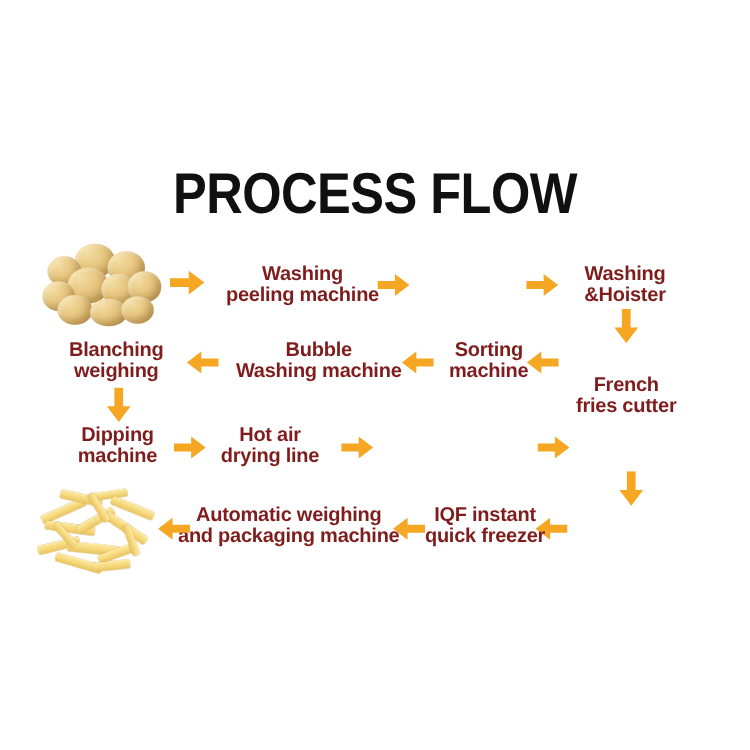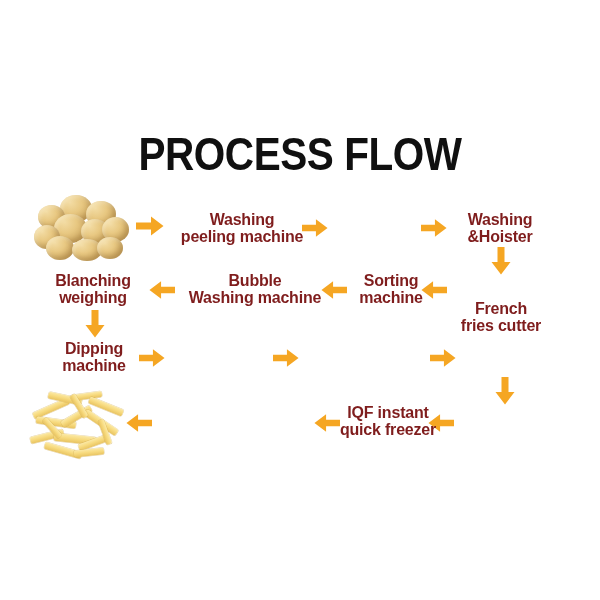--- a/index.html
+++ b/index.html
@@ -149,20 +149,22 @@
 
   <div class="node" style="left:94px;top:357px;width:108px;">Dipping
 machine</div>
 
   <div class="arrow" style="left:152px;top:358px;">
     <svg width="26" height="19" viewBox="0 0 28 20">
       <path d="M0 6.5 H15 V0.5 L27.5 10 L15 19.5 V13.5 H0 Z" fill="#F5A623"></path>
     </svg>
   </div>
 
+  <div class="node" style="left:216px;top:357px;width:112px;">Hot air
+drying line</div>
 
   <div class="arrow" style="left:286px;top:358px;">
     <svg width="26" height="19" viewBox="0 0 28 20">
       <path d="M0 6.5 H15 V0.5 L27.5 10 L15 19.5 V13.5 H0 Z" fill="#F5A623"></path>
     </svg>
   </div>
 
 
   <div class="arrow" style="left:443px;top:358px;">
     <svg width="26" height="19" viewBox="0 0 28 20">
@@ -186,20 +188,22 @@
 
   <div class="node" style="left:388px;top:421px;width:118px;text-align:center;">IQF instant
 quick freezer</div>
 
   <div class="arrow" style="left:327px;top:423px;">
     <svg width="26" height="19" viewBox="0 0 28 20">
       <path d="M28 6.5 H13 V0.5 L0.5 10 L13 19.5 V13.5 H28 Z" fill="#F5A623"></path>
     </svg>
   </div>
 
+  <div class="node" style="left:231px;top:421px;width:178px;">Automatic weighing
+and packaging machine</div>
 
   <div class="arrow" style="left:139px;top:423px;">
     <svg width="26" height="19" viewBox="0 0 28 20">
       <path d="M28 6.5 H13 V0.5 L0.5 10 L13 19.5 V13.5 H28 Z" fill="#F5A623"></path>
     </svg>
   </div>
 
   <div class="photo fries" style="left:82px;top:428px;">
     <i style="left:2px;top:14px;width:38px;height:7px;transform:rotate(-24deg);"></i>
     <i style="left:18px;top:4px;width:34px;height:7px;transform:rotate(12deg);"></i>

